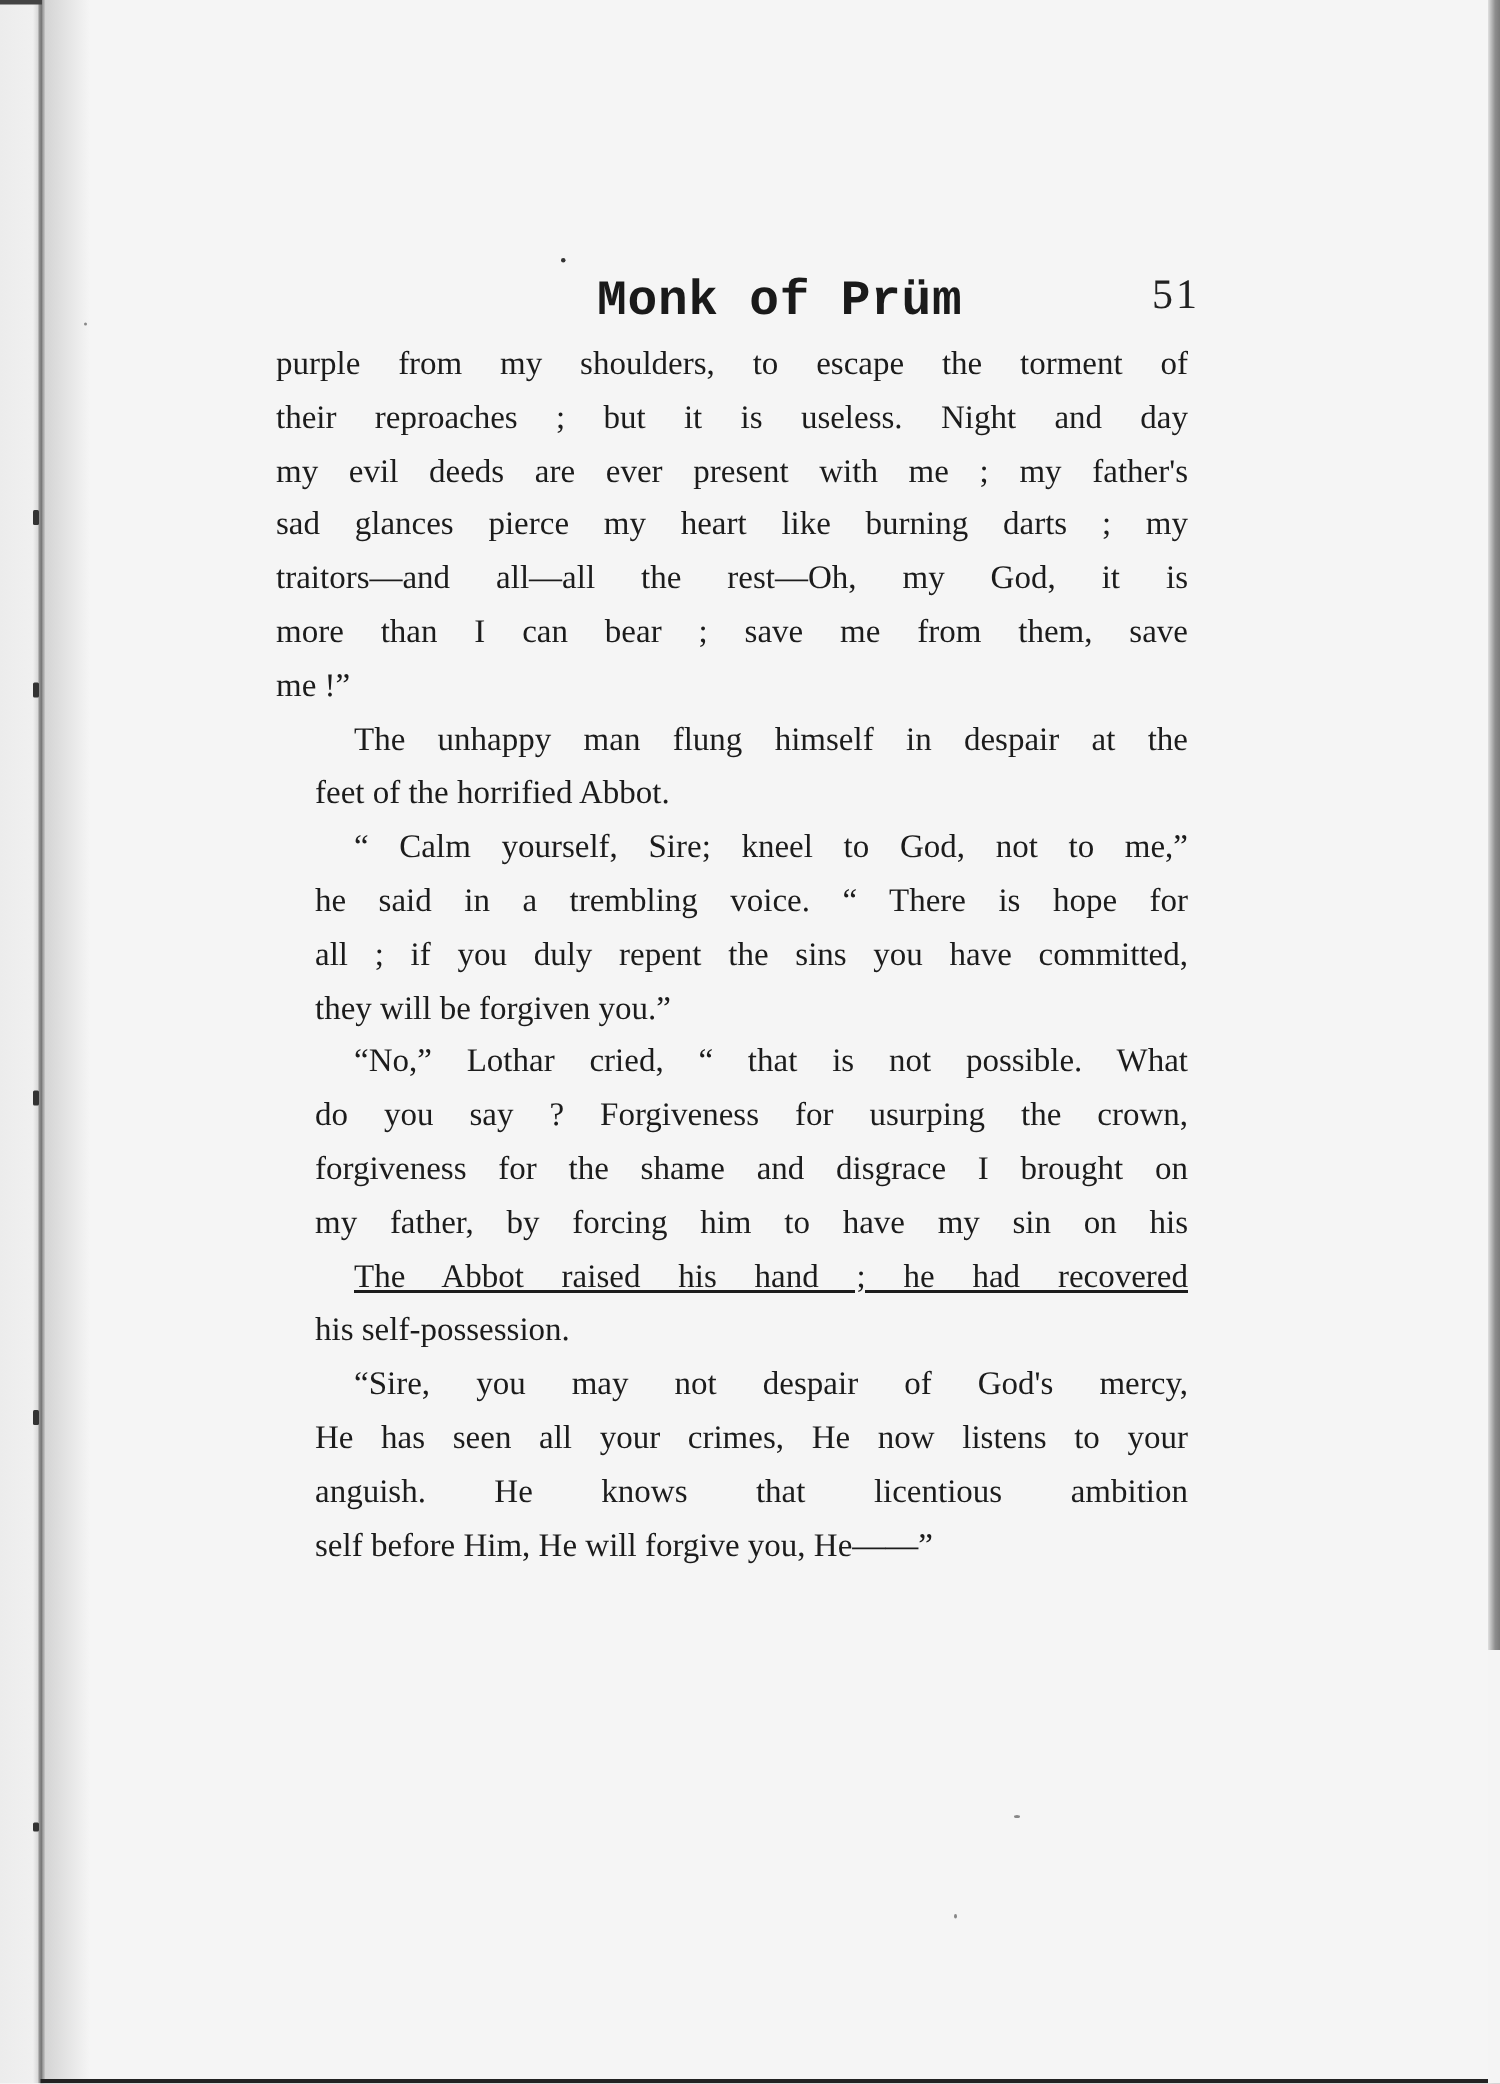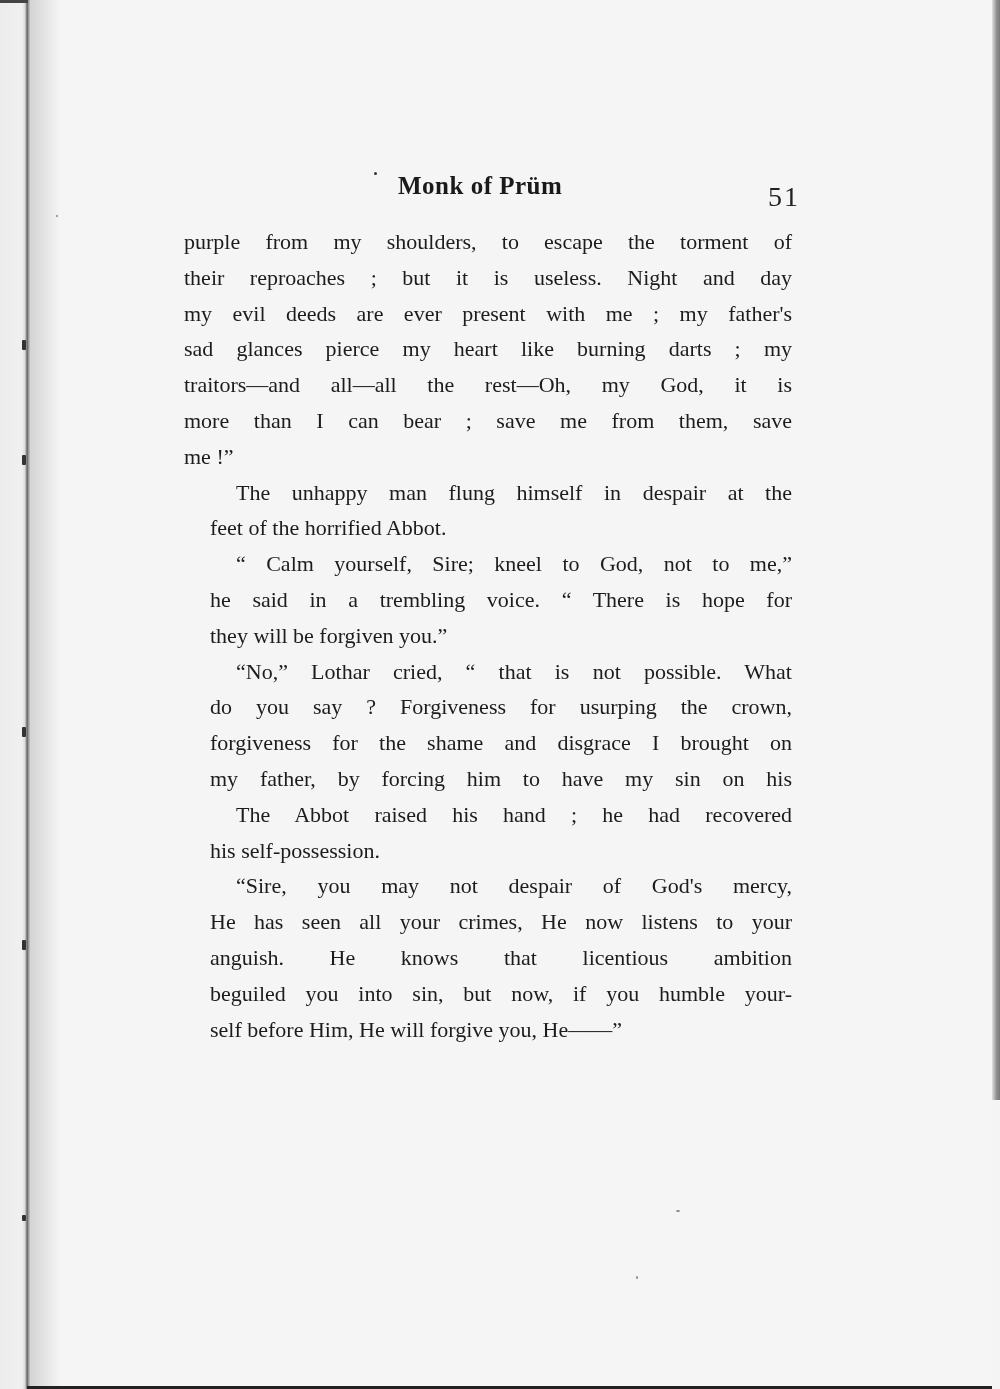--- a/index.html
+++ b/index.html
@@ -63,25 +63,25 @@
     .tick {
       position: absolute;
       left: 22px;
       width: 4px; height: 10px;
       background: #333;
       border-radius: 1px;
     }
 
     .running-head {
       position: absolute;
-      top: 172px;
+      top: 182px;
       left: 398px;
-      font-family: Liberation Serif, serif;
+      font-family: Liberation Mono, monospace;
       font-weight: bold;
-      font-size: 25px;
+      font-size: 33px;
       color: #1a1a1a;
       letter-spacing: 0.5px;
     }
     .running-head-dot {
       position: absolute;
       top: 172px;
       left: 374px;
       width: 3px; height: 3px;
       background: #333;
       border-radius: 50%;
@@ -159,37 +159,37 @@
         <span class="line">more than I can bear ; save me from them, save</span>
         <span class="line last">me !”</span>
       </div>
       <div class="para indent">
         <span class="line" style="padding-left: 26px;">The unhappy man flung himself in despair at the</span>
         <span class="line last">feet of the horrified Abbot.</span>
       </div>
       <div class="para indent">
         <span class="line" style="padding-left: 26px;">“ Calm yourself, Sire; kneel to God, not to me,”</span>
         <span class="line">he said in a trembling voice. “ There is hope for</span>
+        <span class="line">all ; if you duly repent the sins you have committed,</span>
         <span class="line last">they will be forgiven you.”</span>
       </div>
       <div class="para indent">
         <span class="line" style="padding-left: 26px;">“No,” Lothar cried, “ that is not possible. What</span>
         <span class="line">do you say ? Forgiveness for usurping the crown,</span>
         <span class="line">forgiveness for the shame and disgrace I brought on</span>
         <span class="line">my father, by forcing him to have my sin on his</span>
       </div>
       <div class="para indent">
-        <span class="line" style="padding-left: 26px;">The Abbot raised his hand ; he had recovered</span>
+        <span class="line" style="padding-left: 26px; text-decoration: underline;">The Abbot raised his hand ; he had recovered</span>
         <span class="line last">his self-possession.</span>
       </div>
       <div class="para indent">
         <span class="line" style="padding-left: 26px;">“Sire, you may not despair of God's mercy,</span>
         <span class="line">He has seen all your crimes, He now listens to your</span>
         <span class="line">anguish. He knows that licentious ambition</span>
-        <span class="line">beguiled you into sin, but now, if you humble your-</span>
         <span class="line last">self before Him, He will forgive you, He——”</span>
       </div>
     </div>
 
   <div class="speck" style="left:636px;top:1276px;width:2px;height:3px;"></div>
   <div class="speck" style="left:676px;top:1210px;width:4px;height:2px;"></div>
   <div class="speck" style="left:56px;top:215px;width:2px;height:2px;"></div>
 </div>
 
 </body></html>

